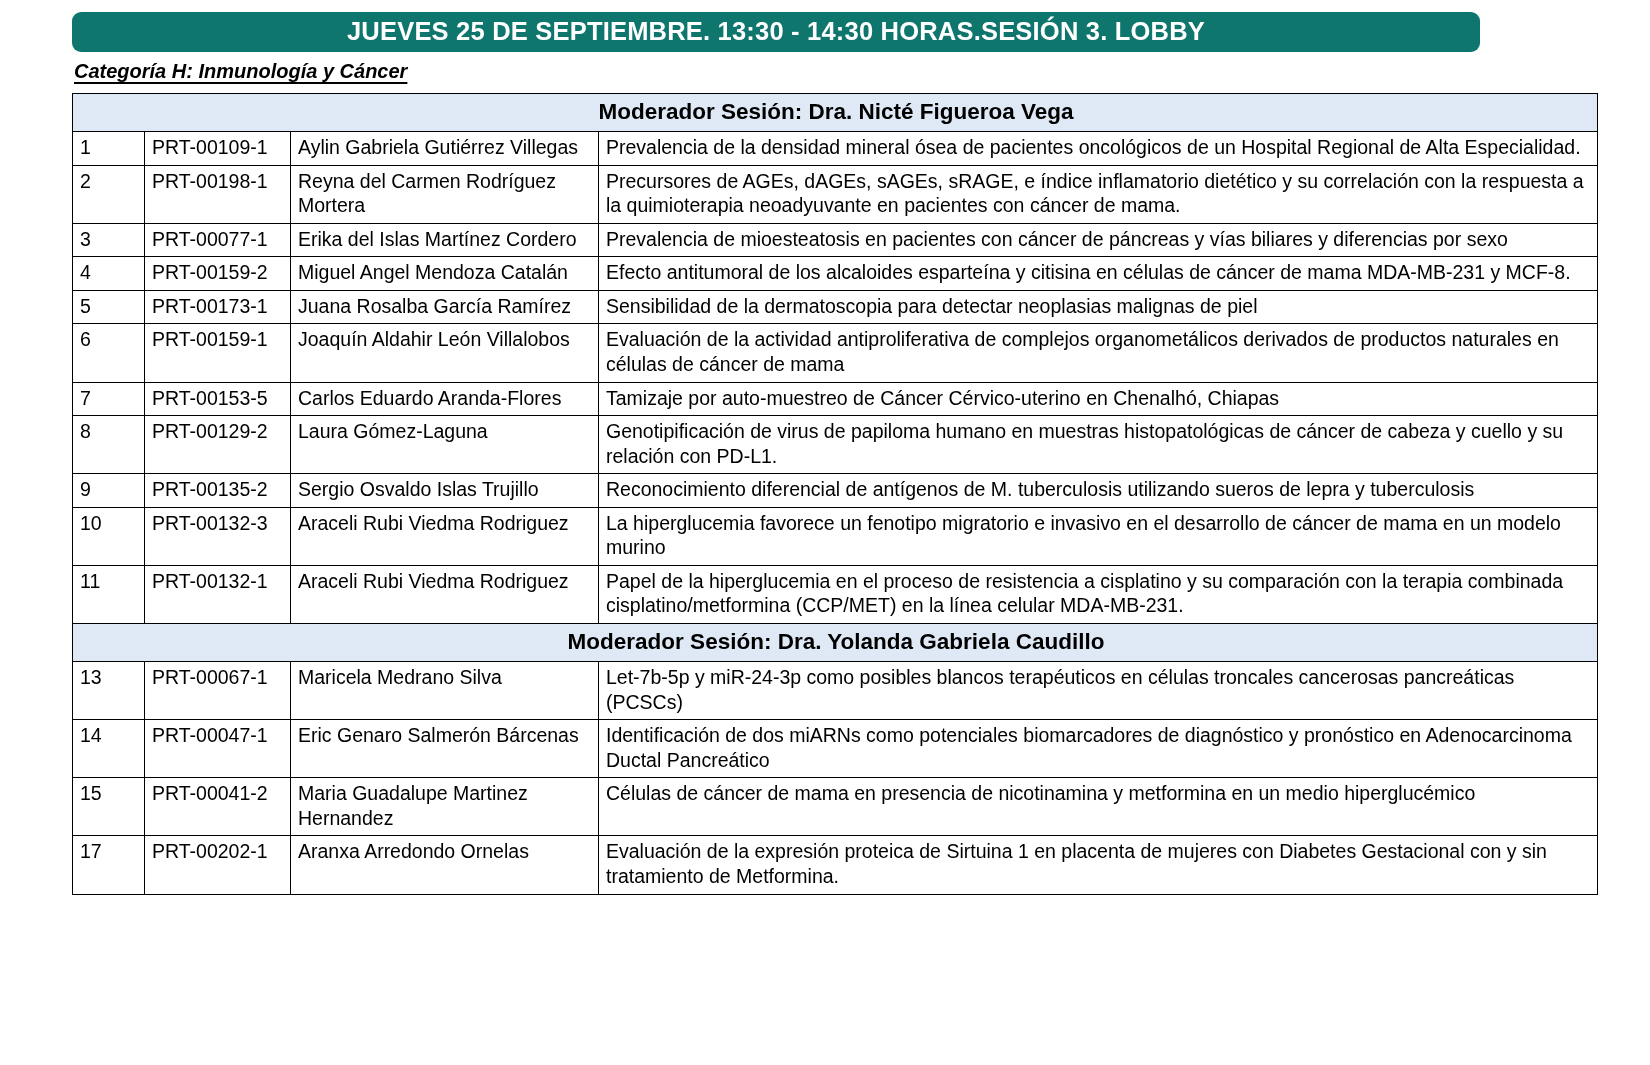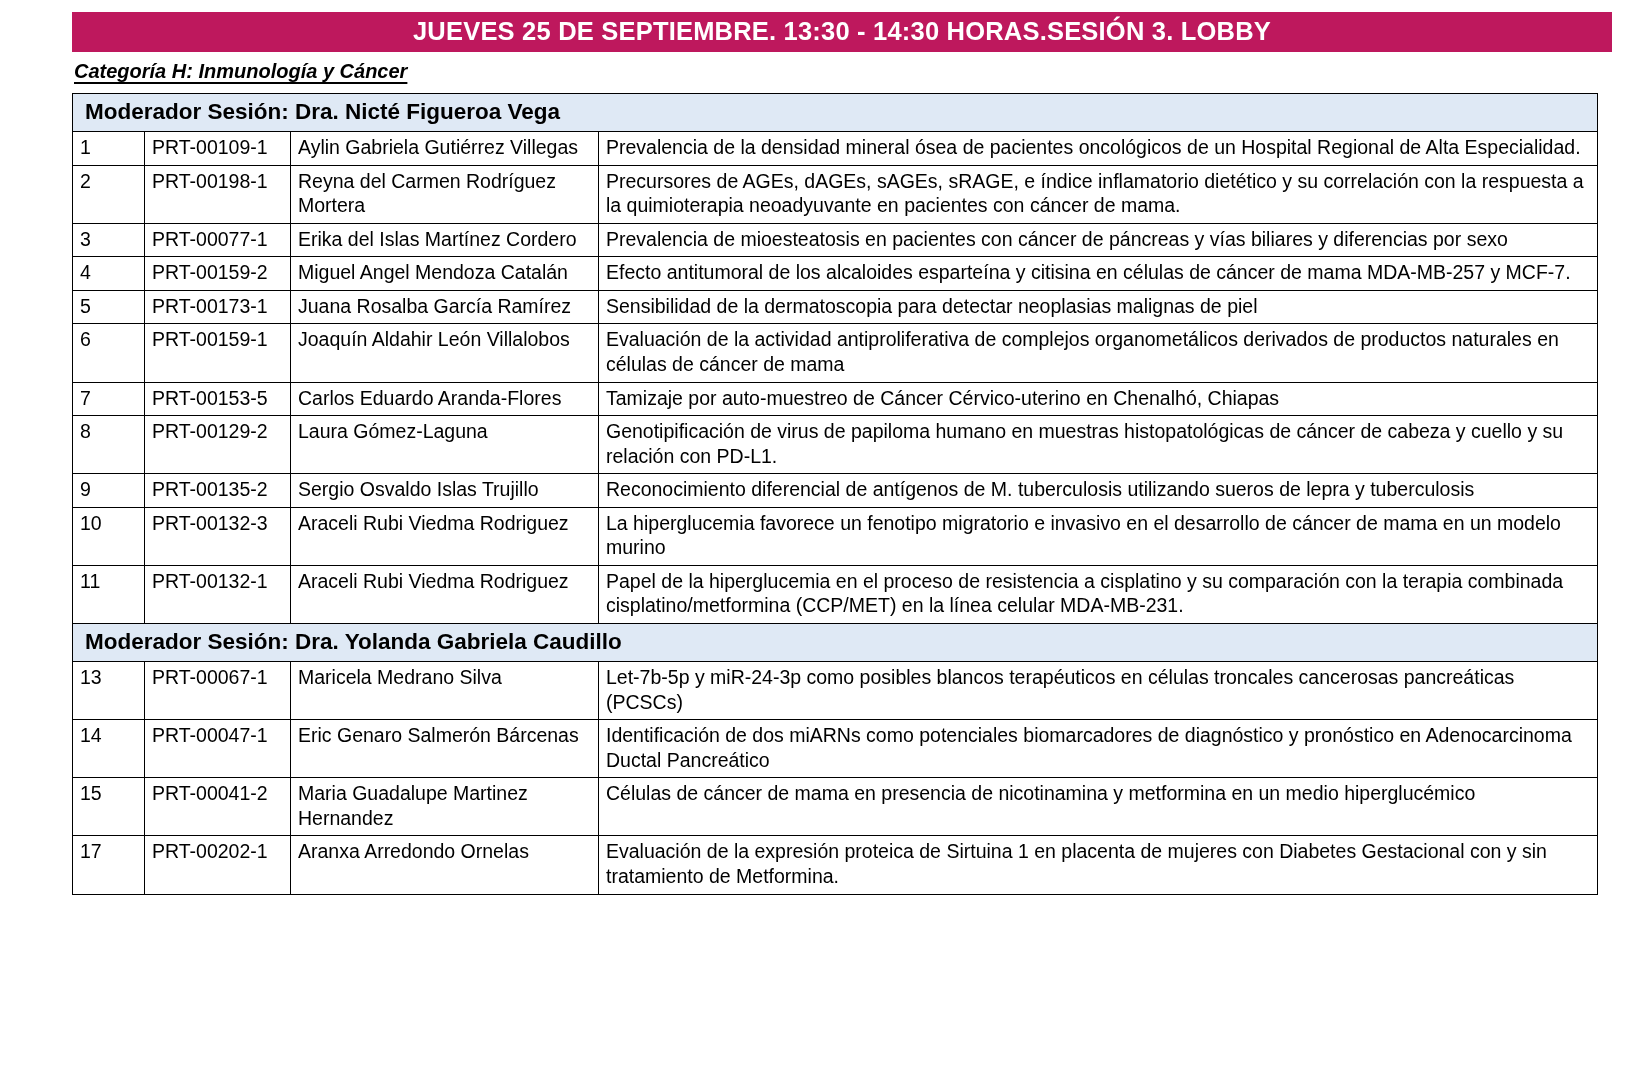--- a/index.html
+++ b/index.html
@@ -19,26 +19,27 @@
     width: 1650px;
     height: 1065px;
     box-sizing: border-box;
   }
 
   
   .session-banner {
     position: absolute;
     left: 72px;
     top: 12px;
-    width: 1540px;
+    width: 1408px;
     height: 40px;
-    background: #be185d;
+    background: #0f766e;
     display: flex;
     align-items: center;
     justify-content: center;
+    border-radius: 9px;
   }
   .session-banner-text {
     color: #ffffff;
     font-size: 25.5px;
     font-weight: bold;
     letter-spacing: 0.2px;
     line-height: 1;
     white-space: nowrap;
   }
 
@@ -76,20 +77,21 @@
   col.c-author{ width: 308px; }
   col.c-title { width: 999px; }
 
   tr.moderator-row td {
     background: #dfe9f5;
     font-weight: bold;
     font-size: 22.5px;
     padding: 4px 10px 6px 12px;
     border: 1px solid #000000;
     line-height: 1.2;
+    text-align: center;
   }
   td.cell-num   { text-align: left; }
   td.cell-code  { white-space: nowrap; }
   td.cell-author{ }
   td.cell-title { }
 </style>
 </head>
 <body>
 
 <div class="page">
@@ -126,21 +128,21 @@
         <tr>
           <td class="cell-num">3</td>
           <td class="cell-code">PRT-00077-1</td>
           <td class="cell-author">Erika del Islas Martínez Cordero</td>
           <td class="cell-title">Prevalencia de mioesteatosis en pacientes con cáncer de páncreas y vías biliares y diferencias por sexo</td>
         </tr>
         <tr>
           <td class="cell-num">4</td>
           <td class="cell-code">PRT-00159-2</td>
           <td class="cell-author">Miguel Angel Mendoza Catalán</td>
-          <td class="cell-title">Efecto antitumoral de los alcaloides esparteína y citisina en células de cáncer de mama MDA-MB-257 y MCF-7.</td>
+          <td class="cell-title">Efecto antitumoral de los alcaloides esparteína y citisina en células de cáncer de mama MDA-MB-231 y MCF-8.</td>
         </tr>
         <tr>
           <td class="cell-num">5</td>
           <td class="cell-code">PRT-00173-1</td>
           <td class="cell-author">Juana Rosalba García Ramírez</td>
           <td class="cell-title">Sensibilidad de la dermatoscopia para detectar neoplasias malignas de piel</td>
         </tr>
         <tr>
           <td class="cell-num">6</td>
           <td class="cell-code">PRT-00159-1</td>

